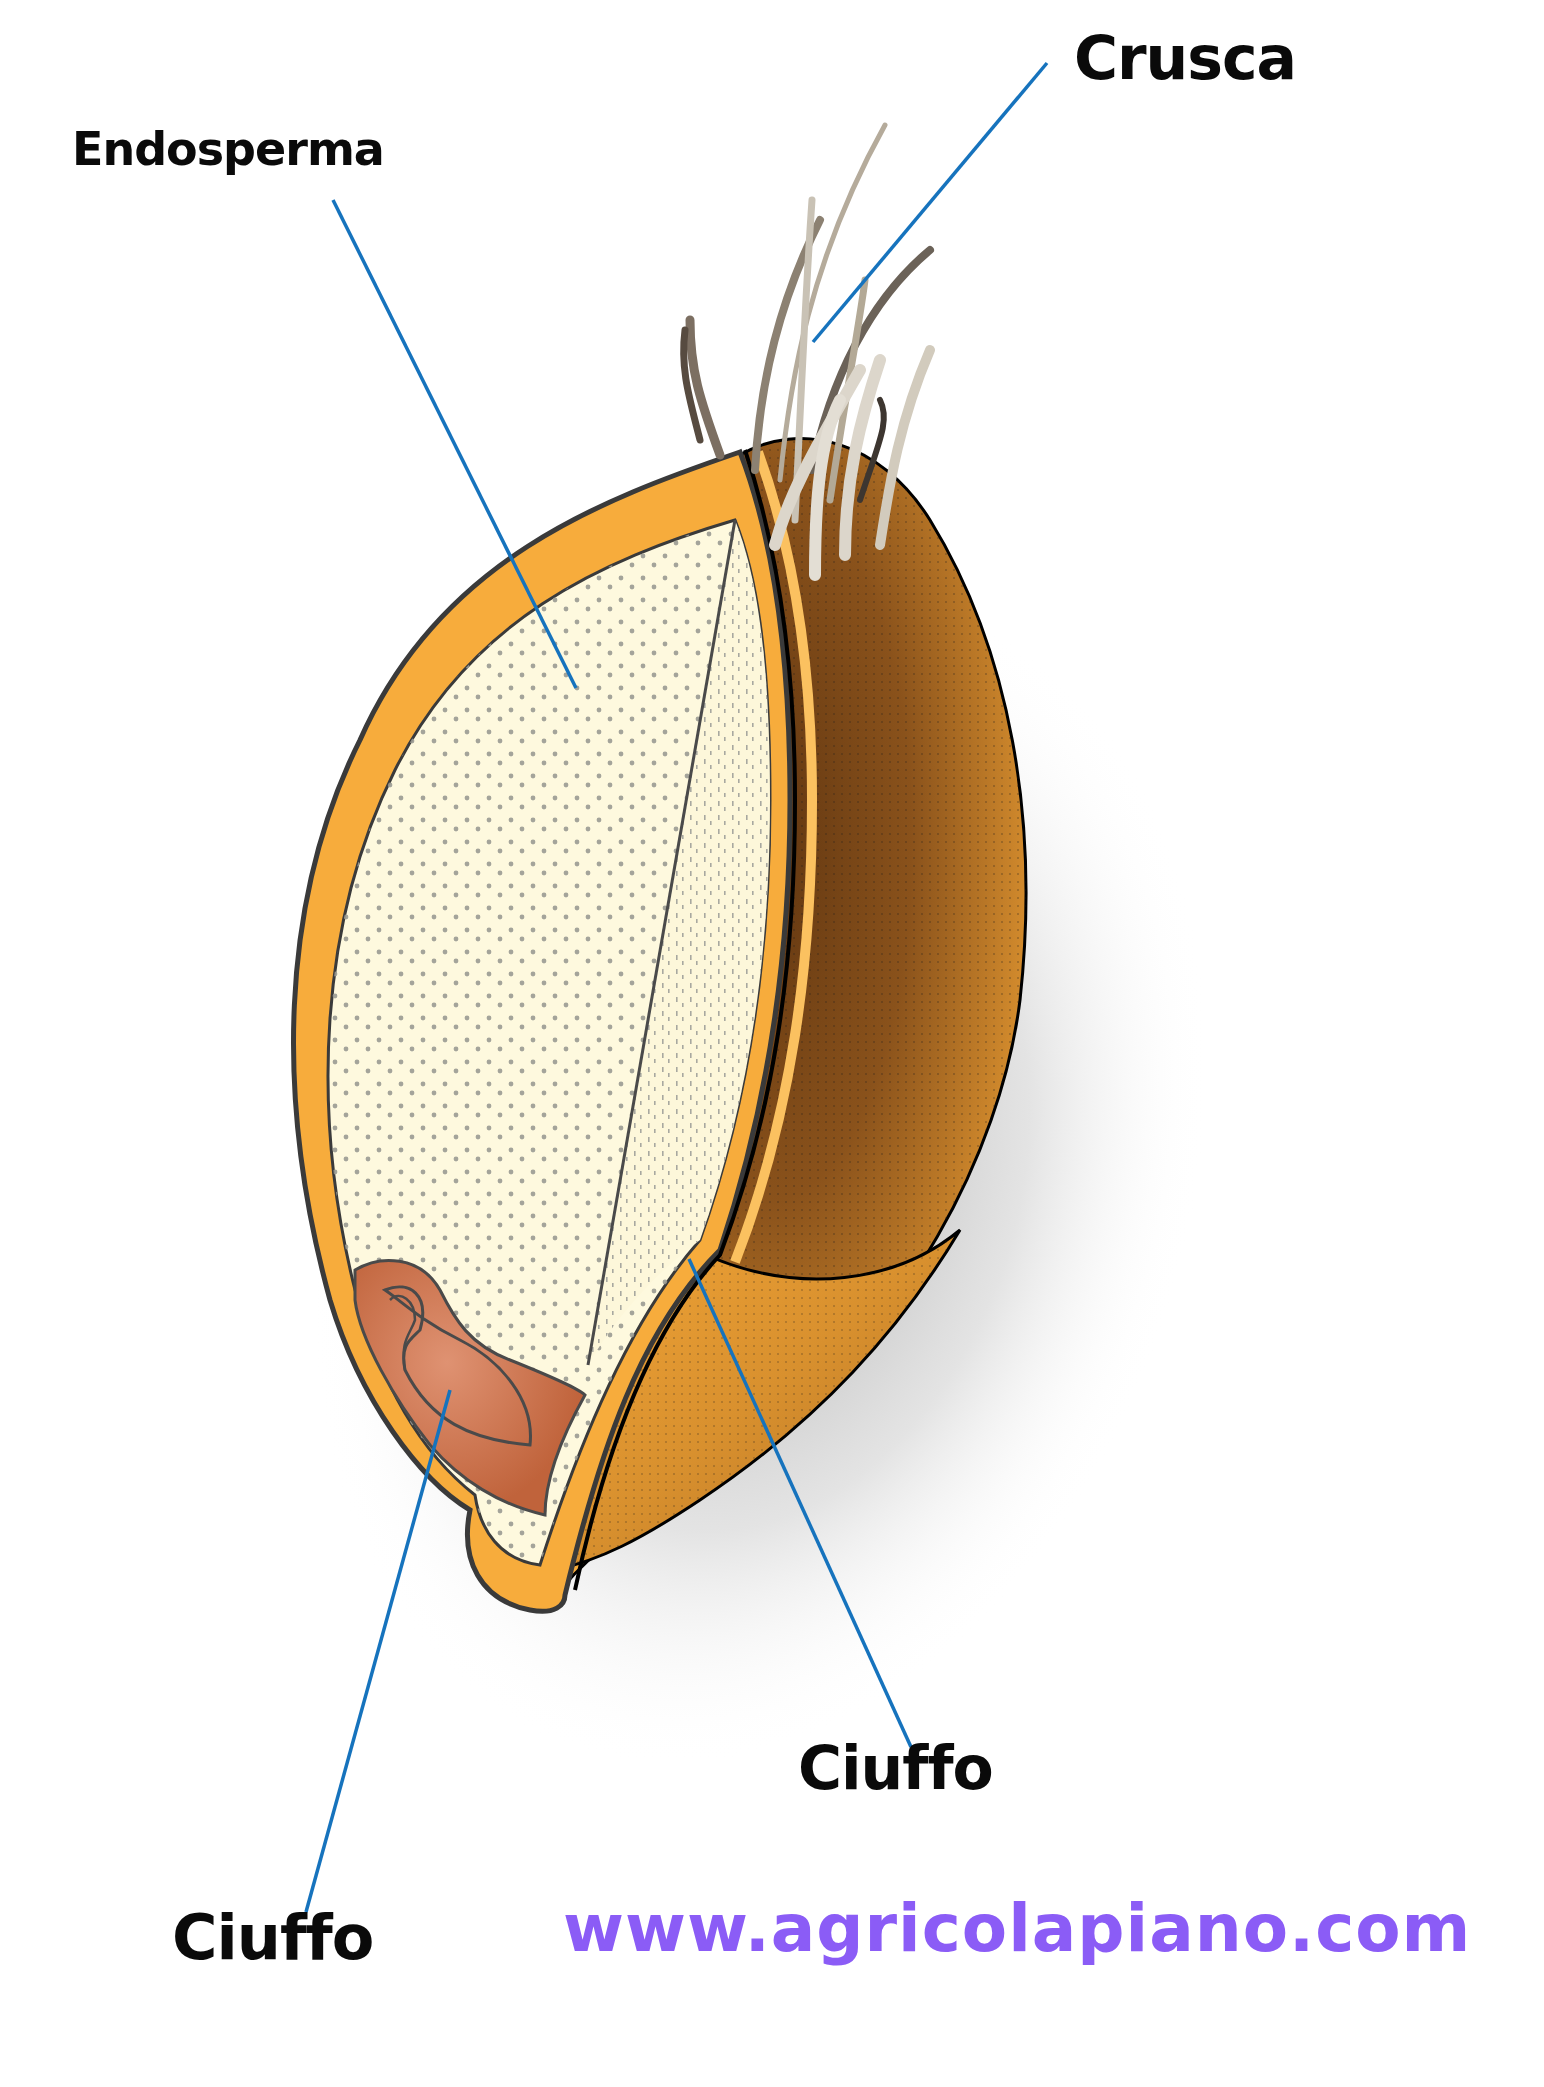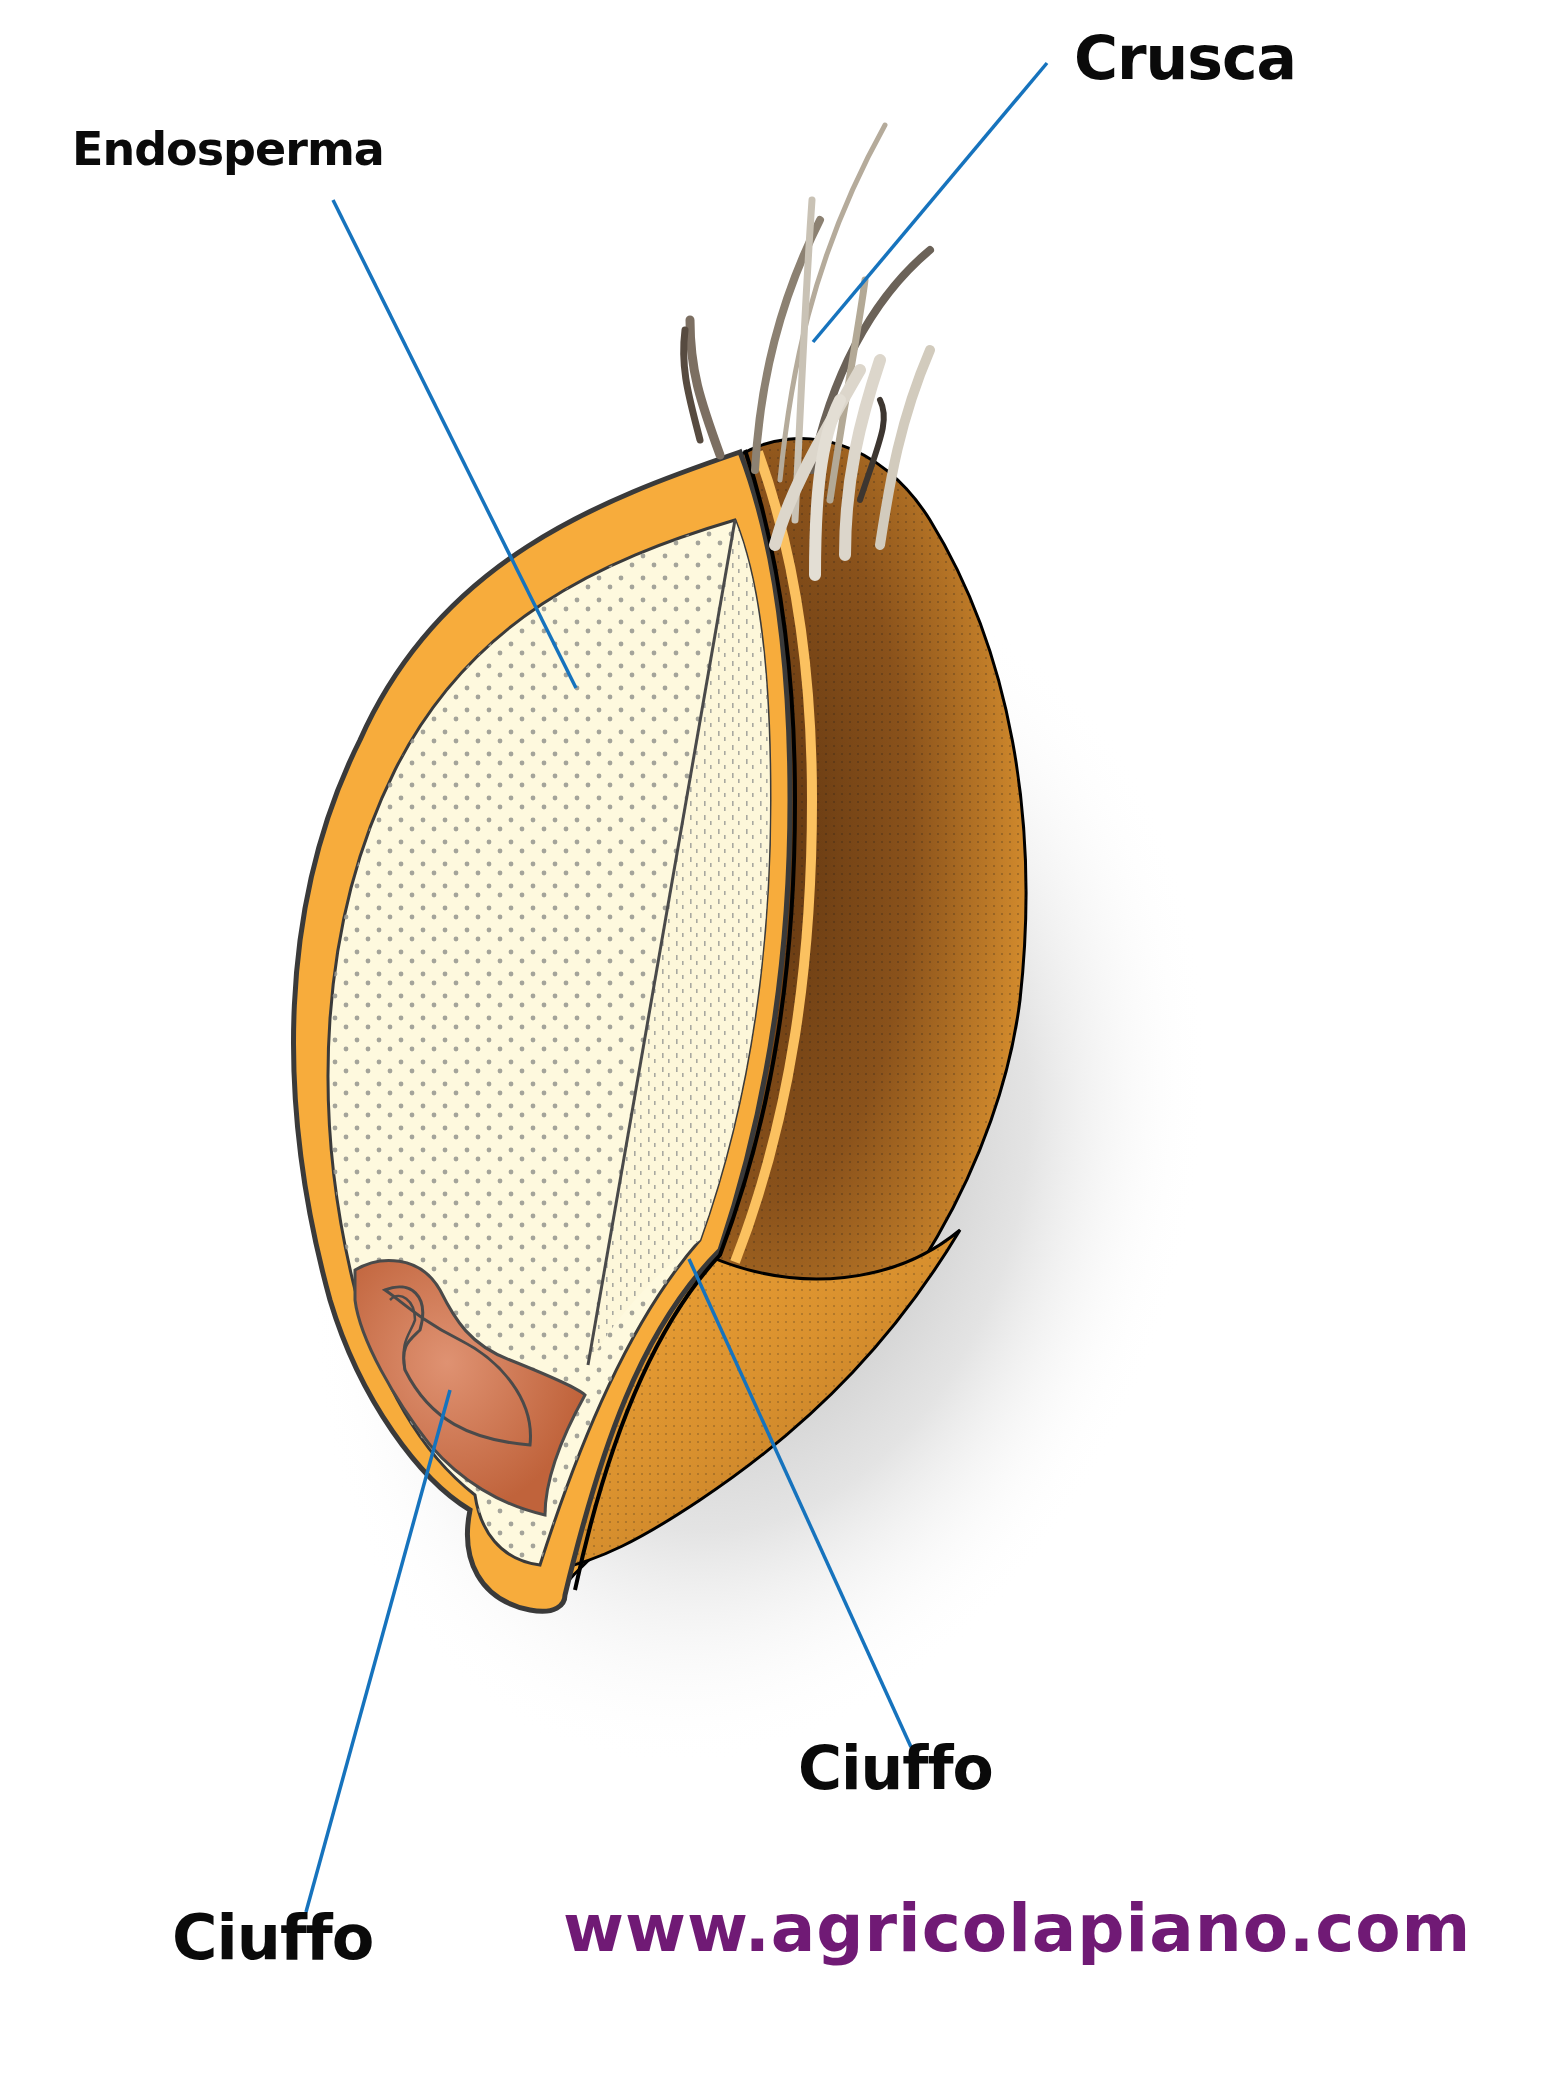--- a/index.html
+++ b/index.html
@@ -13,21 +13,21 @@
     white-space: nowrap;
     line-height: 1;
   }
   .lbl-endosperma { left: 72px; top: 126px; font-size: 46px; letter-spacing: -1px; }
   .lbl-ciuffo { left: 1074px; top: 28px; font-size: 60px; letter-spacing: -1px; }
   .lbl-crusca { left: 798px; top: 1738px; font-size: 60px; letter-spacing: -1px; }
   .lbl-germe { left: 172px; top: 1907px; font-size: 62px; letter-spacing: -1px; }
   .lbl-url {
     position: absolute; left: 563px; top: 1896px;
     font-family: "DejaVu Sans", sans-serif; font-weight: bold;
-    font-size: 66px; color: #701a75; letter-spacing: 1px; white-space: nowrap; line-height: 1;
+    font-size: 66px; color: #8b5cf6; letter-spacing: 1px; white-space: nowrap; line-height: 1;
   }
 </style>
 </head>
 <body>
 
 <svg class="canvas" viewBox="0 0 1544 2087" width="1544" height="2087" xmlns="http://www.w3.org/2000/svg">
   <defs>
     <radialGradient id="shadowGrad" cx="0.5" cy="0.5" r="0.5">
       <stop offset="0" stop-color="#9a9a9a" stop-opacity="0.85"></stop>
       <stop offset="0.6" stop-color="#c8c8c8" stop-opacity="0.5"></stop>

